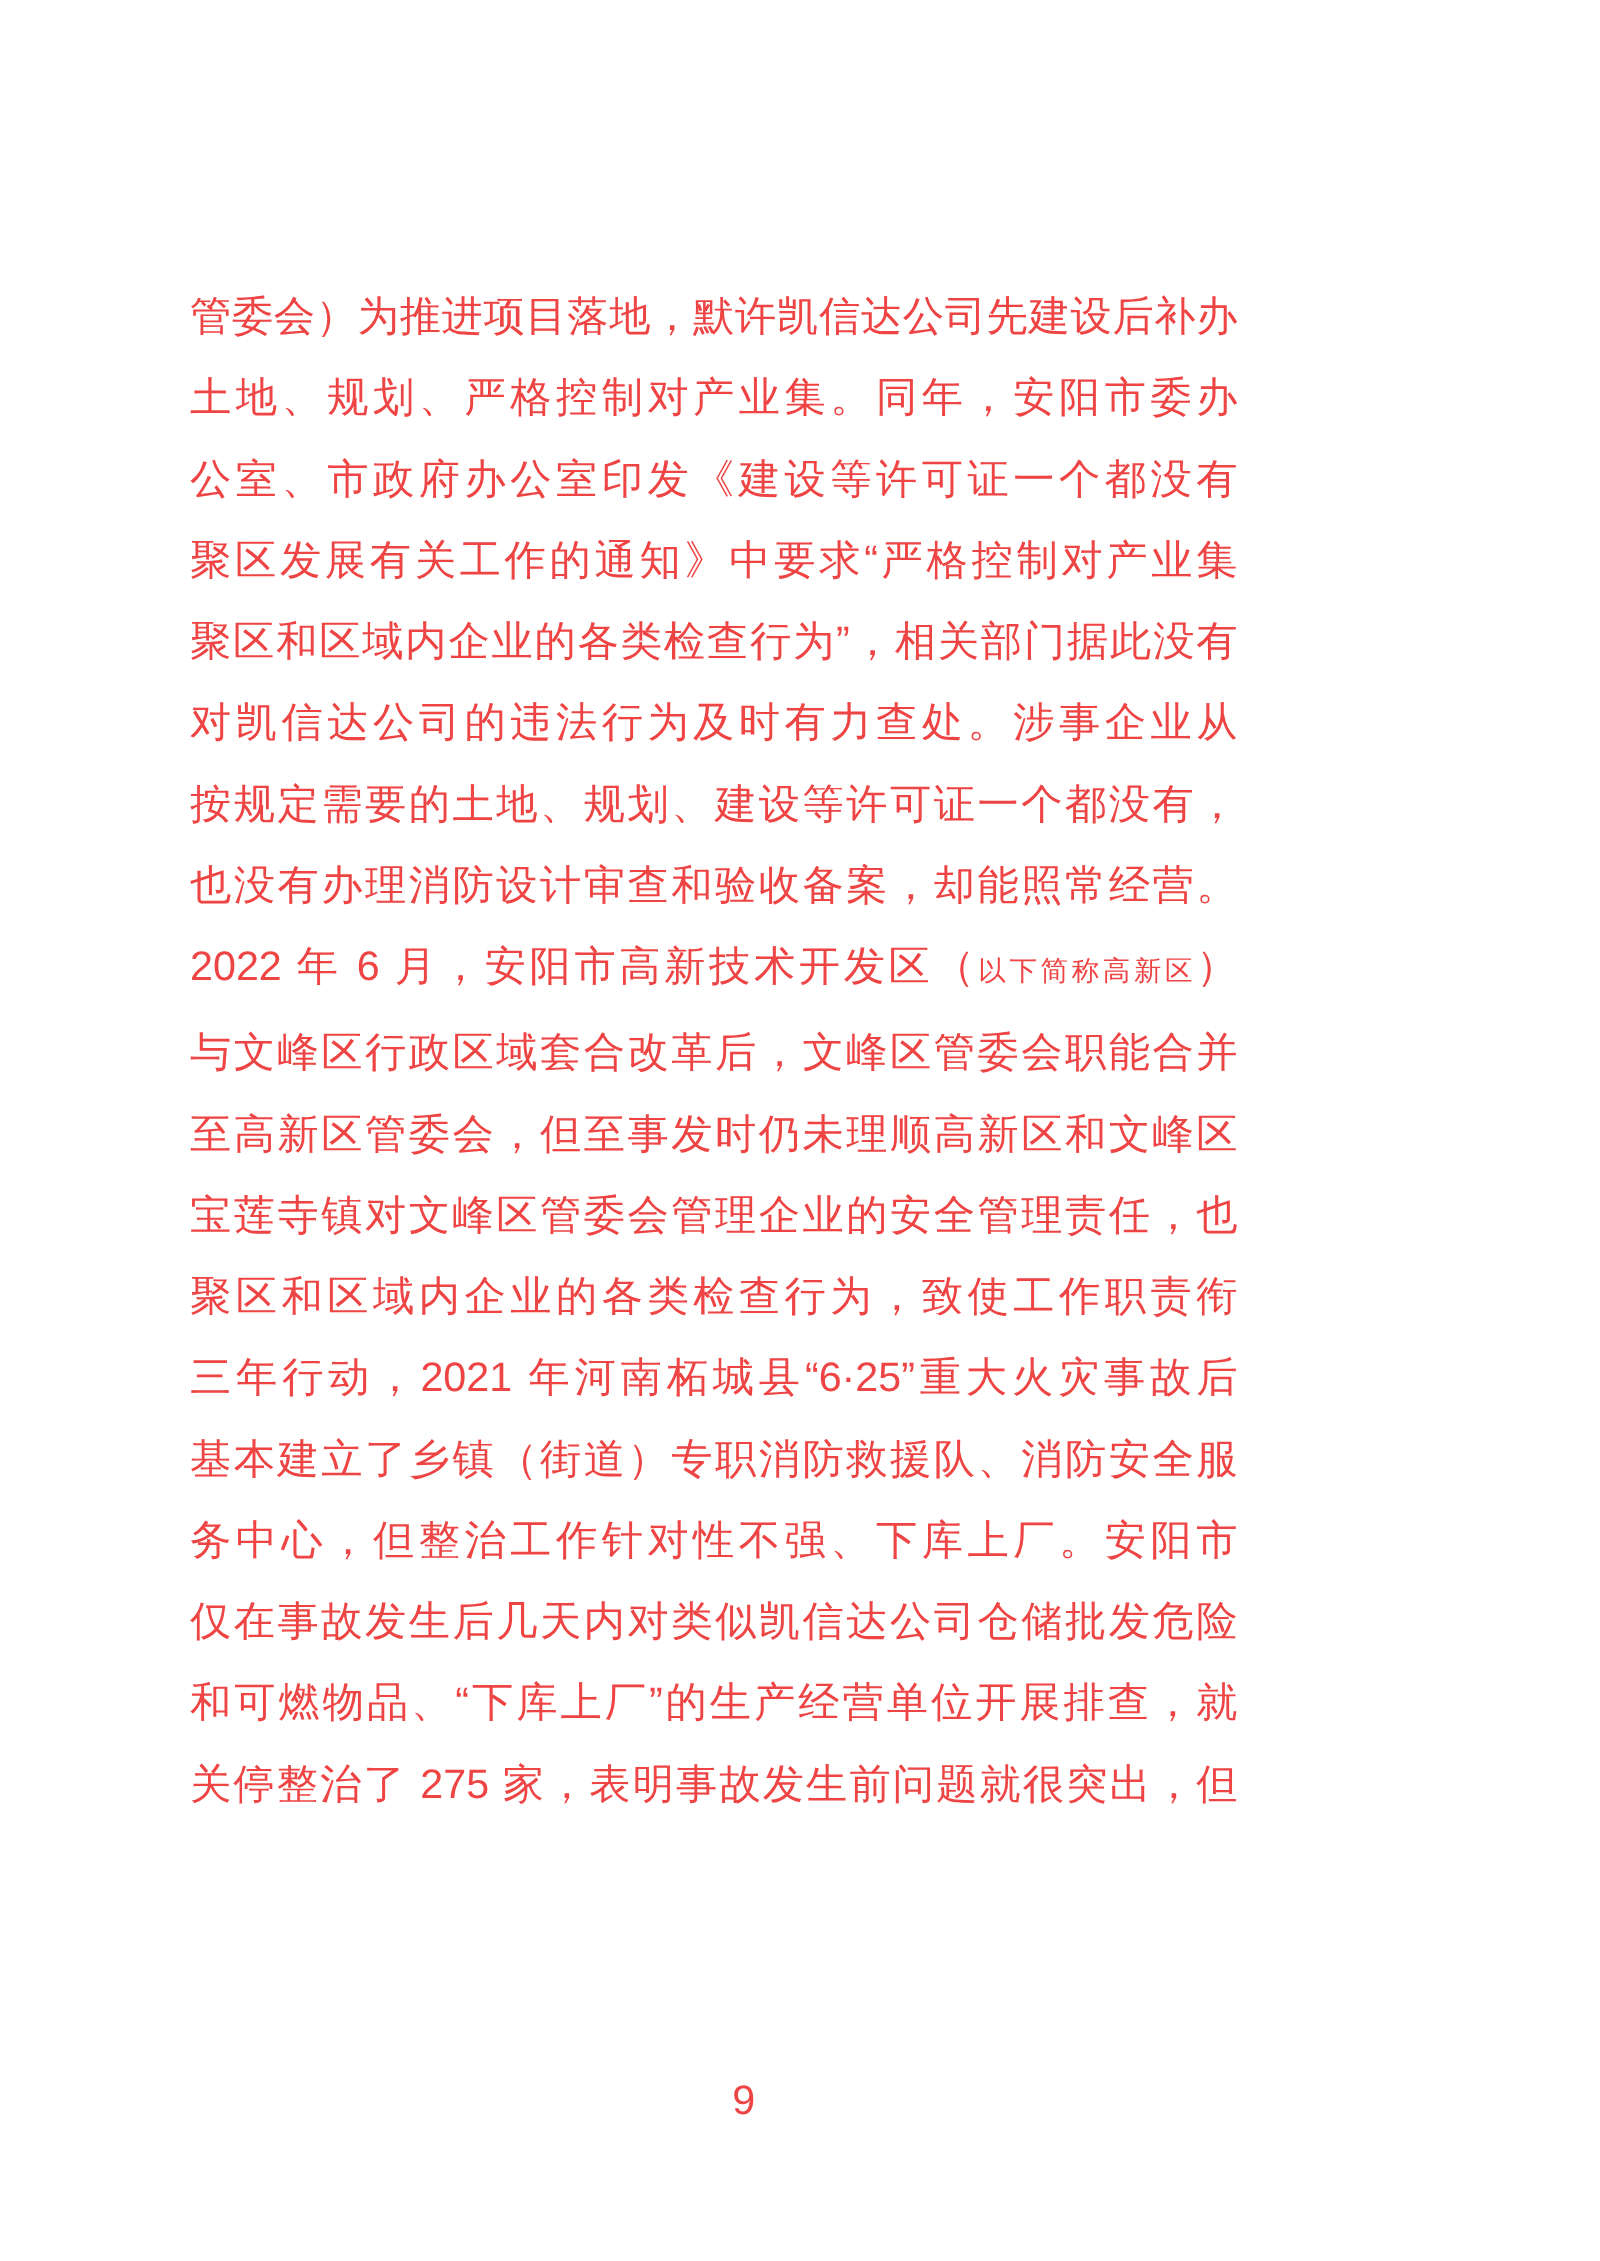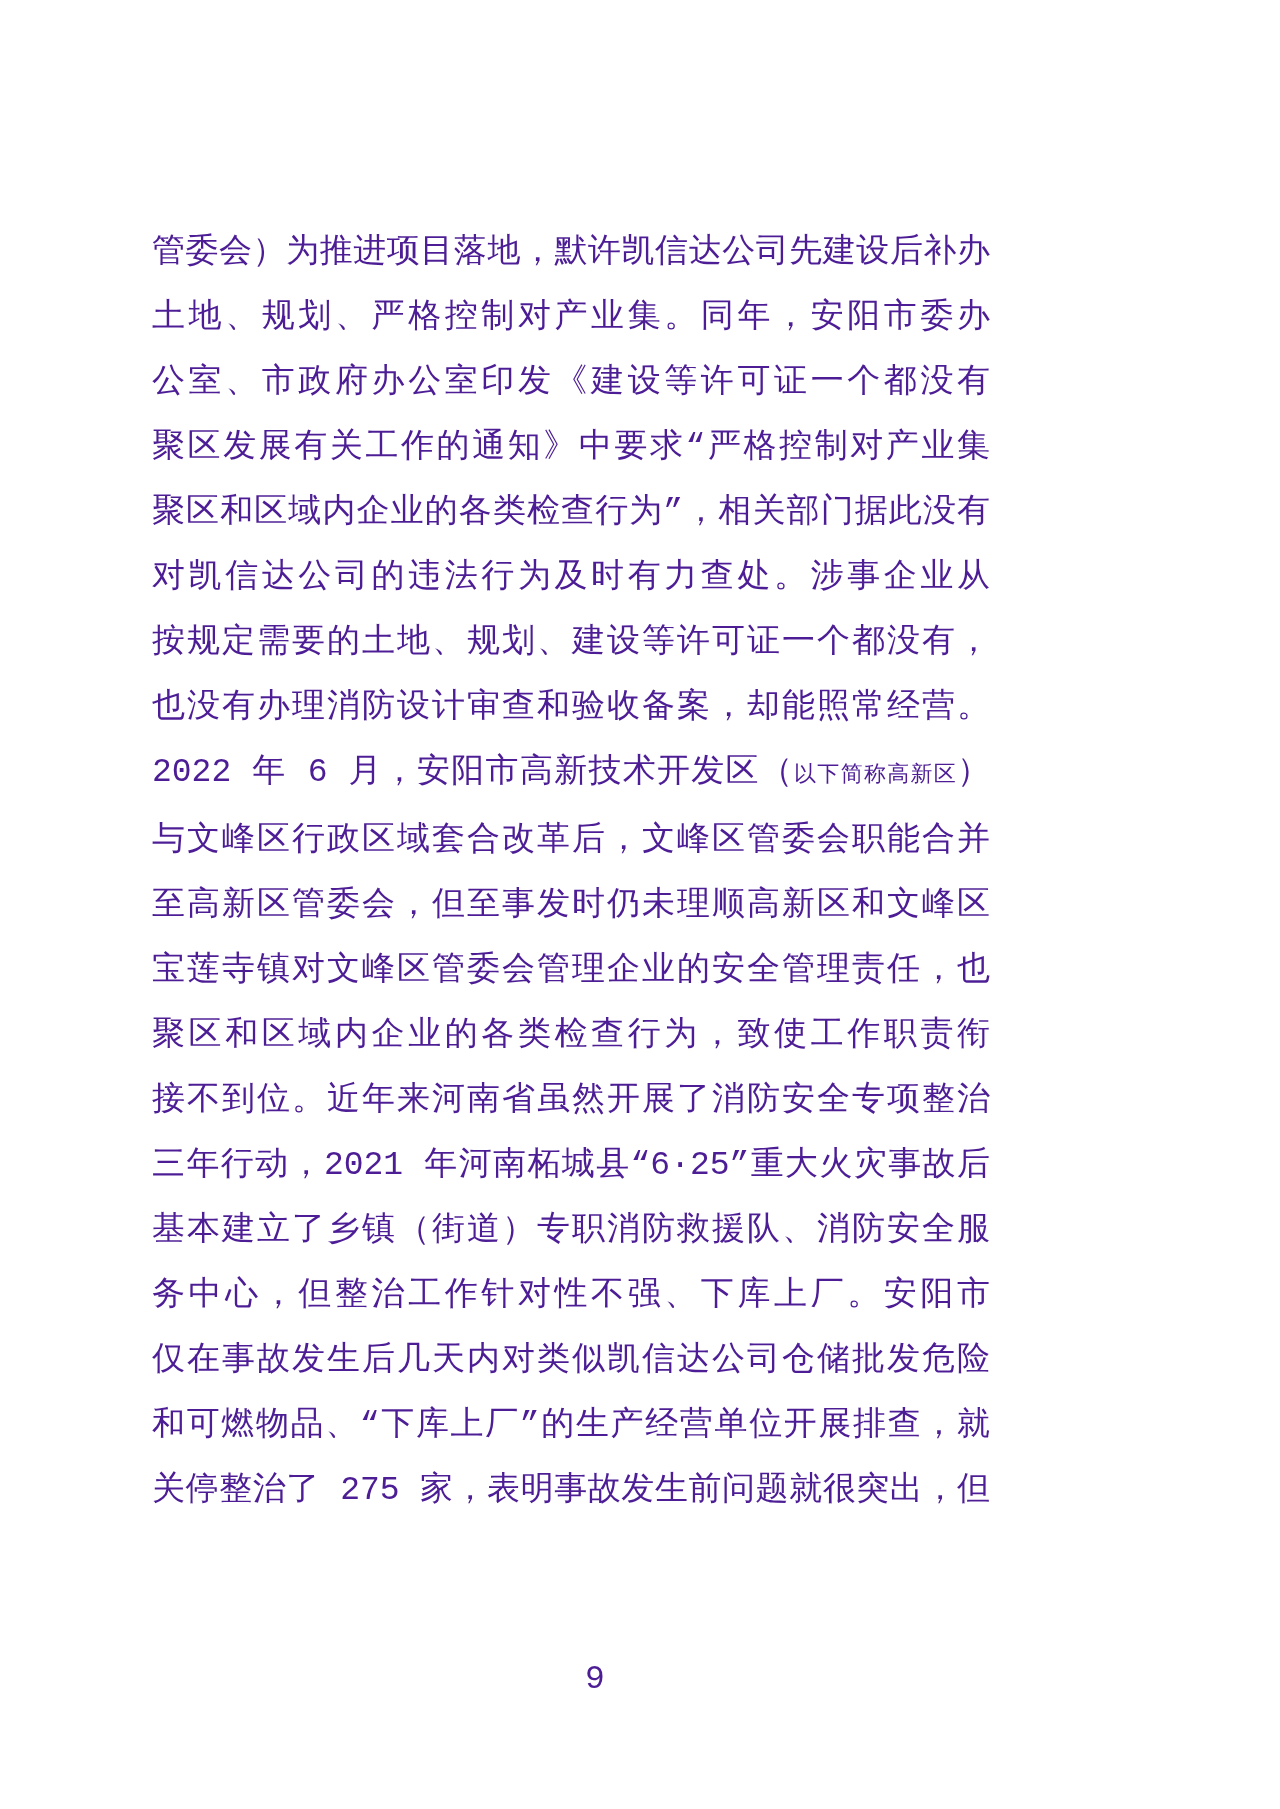--- a/index.html
+++ b/index.html
@@ -5,22 +5,22 @@
   html, body {
     margin: 0;
     padding: 0;
     background: #ffffff;
   }
   .page {
     position: relative;
     width: 1128px;
     height: 1809px;
     background: #ffffff;
-    color: #4c1d95;
-    font-family: Liberation Mono, monospace;
+    color: #ef4444;
+    font-family: Liberation Sans, sans-serif;
     overflow: hidden;
   }
   .text-block {
     position: absolute;
     left: 152px;
     top: 220px;
     width: 838px;
     font-size: 33px;
     line-height: 65px;
     letter-spacing: 0;
@@ -57,21 +57,20 @@
       <div class="line"><span class="seg">聚区发展有关工作的通知》中要求“严格控制对产业集</span></div>
       <div class="line"><span class="seg">聚区和区域内企业的各类检查行为”，相关部门据此没有</span></div>
       <div class="line"><span class="seg">对凯信达公司的违法行为及时有力查处。涉事企业从</span></div>
       <div class="line"><span class="seg">按规定需要的土地、规划、建设等许可证一个都没有，</span></div>
       <div class="line"><span class="seg">也没有办理消防设计审查和验收备案，却能照常经营。</span></div>
       <div class="line"><span class="seg">2022 年 6 月，安阳市高新技术开发区（</span><span class="seg small">以下简称高新区</span><span class="seg">）</span></div>
       <div class="line"><span class="seg">与文峰区行政区域套合改革后，文峰区管委会职能合并</span></div>
       <div class="line"><span class="seg">至高新区管委会，但至事发时仍未理顺高新区和文峰区</span></div>
       <div class="line"><span class="seg">宝莲寺镇对文峰区管委会管理企业的安全管理责任，也</span></div>
       <div class="line"><span class="seg">聚区和区域内企业的各类检查行为，致使工作职责衔</span></div>
-      <div class="line"><span class="seg">接不到位。近年来河南省虽然开展了消防安全专项整治</span></div>
       <div class="line"><span class="seg">三年行动，2021 年河南柘城县“6·25”重大火灾事故后</span></div>
       <div class="line"><span class="seg">基本建立了乡镇（街道）专职消防救援队、消防安全服</span></div>
       <div class="line"><span class="seg">务中心，但整治工作针对性不强、下库上厂。安阳市</span></div>
       <div class="line"><span class="seg">仅在事故发生后几天内对类似凯信达公司仓储批发危险</span></div>
       <div class="line"><span class="seg">和可燃物品、“下库上厂”的生产经营单位开展排查，就</span></div>
       <div class="line"><span class="seg">关停整治了 275 家，表明事故发生前问题就很突出，但</span></div>
     </div>
   <div class="page-number">9</div>
 </div>
 

